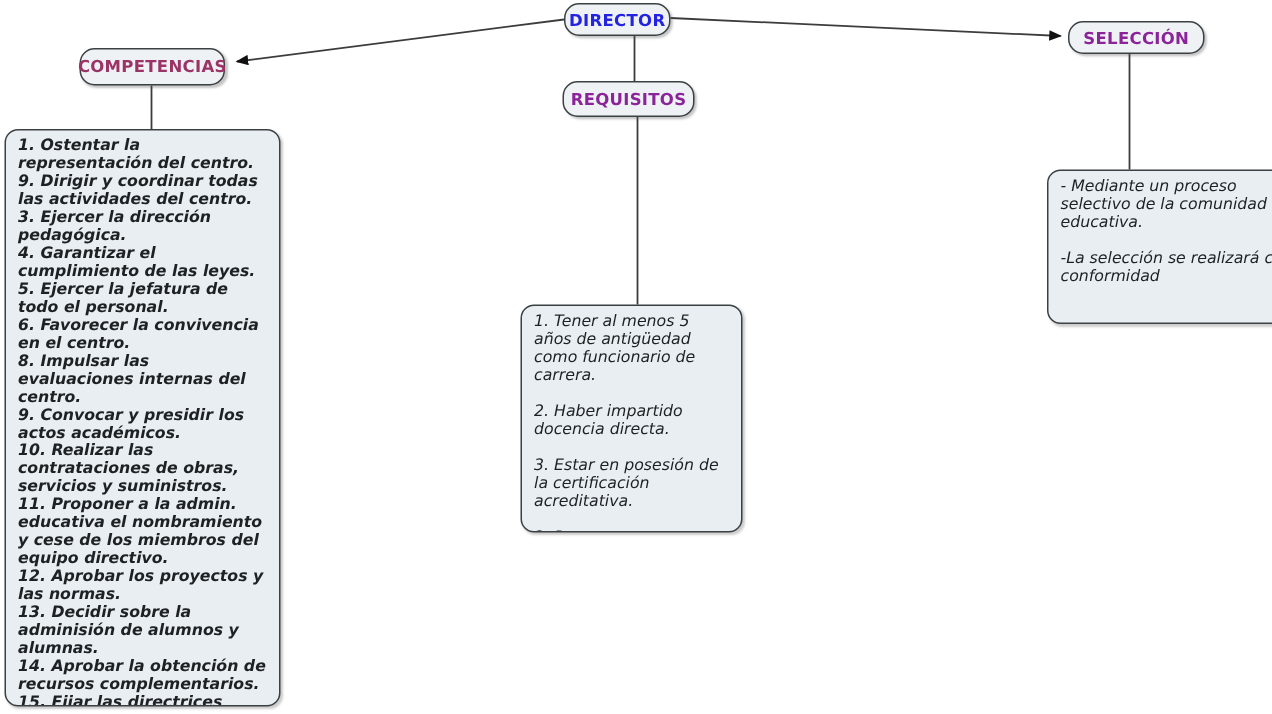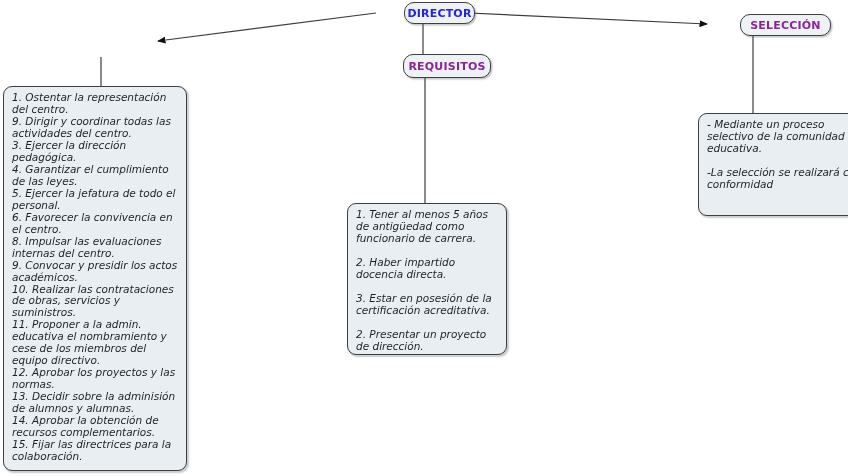--- a/index.html
+++ b/index.html
@@ -17,21 +17,20 @@
     background:#eef2f5;
     border:1.6px solid #3b4043;
     border-radius:10px;
     display:flex;align-items:center;justify-content:center;
     font-weight:bold;
     font-size:11px;
     letter-spacing:.2px;
     box-shadow:1.5px 1.5px 1.5px rgba(90,90,90,.35);
     white-space:nowrap;
     cursor:default;
-    margin-left:28px;
   }
   .txtbox{
     position:absolute;
     box-sizing:border-box;
     background:#e9eef2;
     border:1.4px solid #3b4043;
     border-radius:9px;
     box-shadow:1.5px 1.5px 1.5px rgba(90,90,90,.3);
     padding:5px 8px 4px 8px;
     font-style:italic;
@@ -66,47 +65,50 @@
 
     <line x1="425" y1="78" x2="425" y2="203" stroke="#3c3c3c" stroke-width="1.2"></line>
 
     <line x1="753" y1="36" x2="753" y2="113" stroke="#3c3c3c" stroke-width="1.2"></line>
   </svg>
 
   <div class="node" style="left:376px;top:2px;width:71px;height:22px;color:#2323e0;">
     <span>DIRECTOR</span>
   </div>
 
+  <div class="node" style="left:53px;top:32px;width:97px;height:25px;color:#9c3366;">
+    <span>COMPETENCIAS</span>
+  </div>
 
   <div class="node" style="left:712px;top:14px;width:91px;height:22px;color:#8b2499;">
     <span>SELECCIÓN</span>
   </div>
 
   <div class="node" style="left:375px;top:54px;width:88px;height:24px;color:#8b2499;text-align:center;">
     <span>REQUISITOS</span>
   </div>
 
-  <div class="txtbox" style="left:3px;top:86px;width:184px;height:385px;">
+  <div class="txtbox" style="left:3px;top:86px;width:184px;height:385px;font-weight:bold;">
       <p class="item">1. Ostentar la representación del centro.</p>
       <p class="item">9. Dirigir y coordinar todas las actividades del centro.</p>
       <p class="item">3. Ejercer la dirección pedagógica.</p>
       <p class="item">4. Garantizar el cumplimiento de las leyes.</p>
       <p class="item">5. Ejercer la jefatura de todo el personal.</p>
       <p class="item">6. Favorecer la convivencia en el centro.</p>
       <p class="item">8. Impulsar las evaluaciones internas del centro.</p>
       <p class="item">9. Convocar y presidir los actos académicos.</p>
       <p class="item">10. Realizar las contrataciones de obras, servicios y suministros.</p>
       <p class="item">11. Proponer a la admin. educativa el nombramiento y cese de los miembros del equipo directivo.</p>
       <p class="item">12. Aprobar los proyectos y las normas.</p>
       <p class="item">13. Decidir sobre la adminisión de alumnos y alumnas.</p>
       <p class="item">14. Aprobar la obtención de recursos complementarios.</p>
       <p class="item">15. Fijar las directrices para la colaboración.</p>
     </div>
 
-  <div class="txtbox gapped" style="left:347px;top:203px;width:160px;height:152px;">
+  <div class="txtbox gapped" style="left:347px;top:203px;width:148px;height:152px;">
       <p class="item">1. Tener al menos 5 años de antigüedad como funcionario de carrera.</p>
       <p class="item">2. Haber impartido docencia directa.</p>
       <p class="item">3. Estar en posesión de la certificación acreditativa.</p>
       <p class="item">2. Presentar un proyecto de dirección.</p>
     </div>
 
   <div class="txtbox gapped" style="left:658px;top:113px;width:185px;height:103px;margin-left:40px;">
       <p class="item">- Mediante un proceso selectivo de la comunidad educativa.</p>
       <p class="item">-La selección se realizará con conformidad</p>
     </div>

